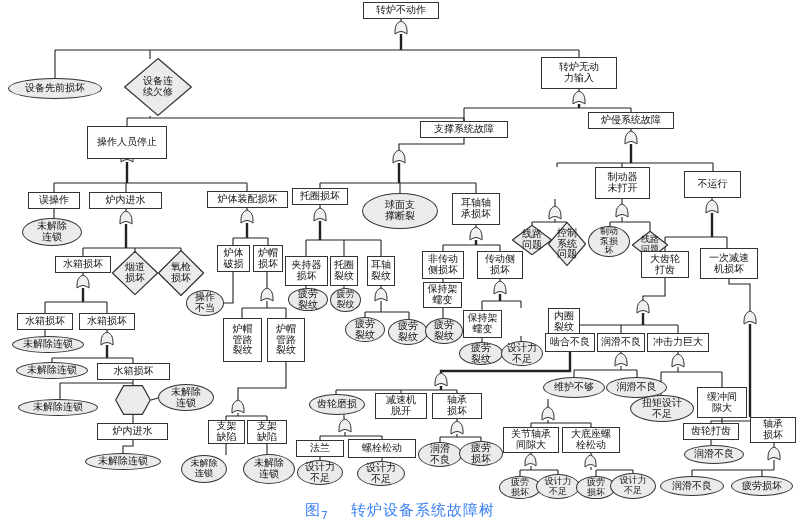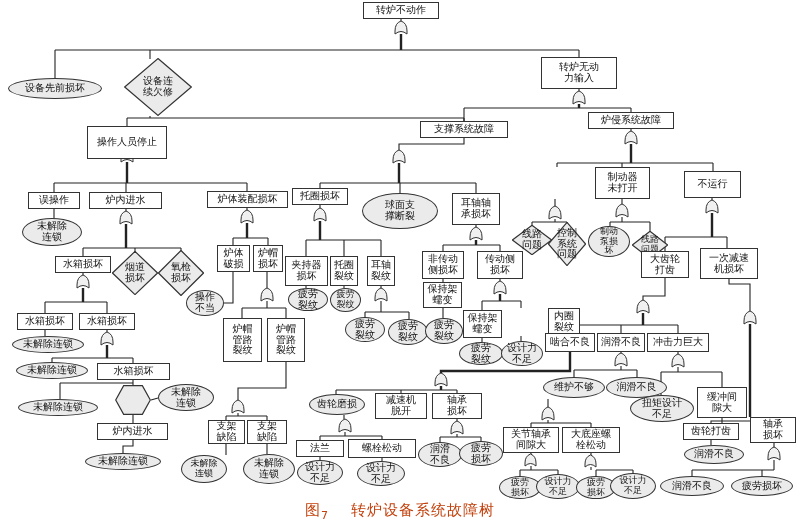--- a/index.html
+++ b/index.html
@@ -12,21 +12,21 @@
   #wires path.gate{fill:var(--gate,#f0f0f0);stroke:var(--border,#333);stroke-width:1;}
   .node{position:absolute;z-index:1;display:flex;align-items:center;justify-content:center;
         text-align:center;font-size:10px;line-height:1.08;box-sizing:border-box;}
   .node.box{border:1.2px solid var(--border,#333);background:var(--boxfill,#fff);}
   .node.ellipse{border:1.2px solid var(--border,#333);border-radius:50%;background:var(--evfill,#ebebeb);}
   .node.diamond,.node.hexagon{background:transparent;border:none;}
   .node .shape{position:absolute;left:0;top:0;width:100%;height:100%;z-index:0;}
   .node .shape polygon{fill:var(--evfill,#ebebeb);stroke:var(--border,#333);stroke-width:1.2;vector-effect:non-scaling-stroke;}
   .node .lbl{position:relative;z-index:2;white-space:pre-line;padding:0 1px;}
   .caption{position:absolute;left:0;top:501px;width:800px;text-align:center;z-index:2;
-           font-size:15px;letter-spacing:1px;color:#c2410c;}
+           font-size:15px;letter-spacing:1px;color:#3b82f6;}
   .caption sub{font-size:11px;}
   .caption .gap{display:inline-block;width:22px;}
 </style>
 </head>
 <body>
 
 <div id="stage">
   <svg id="wires" width="800" height="528">
       <polyline points="401,19 401,21"></polyline>
       <polyline points="55,50 579,50"></polyline>

